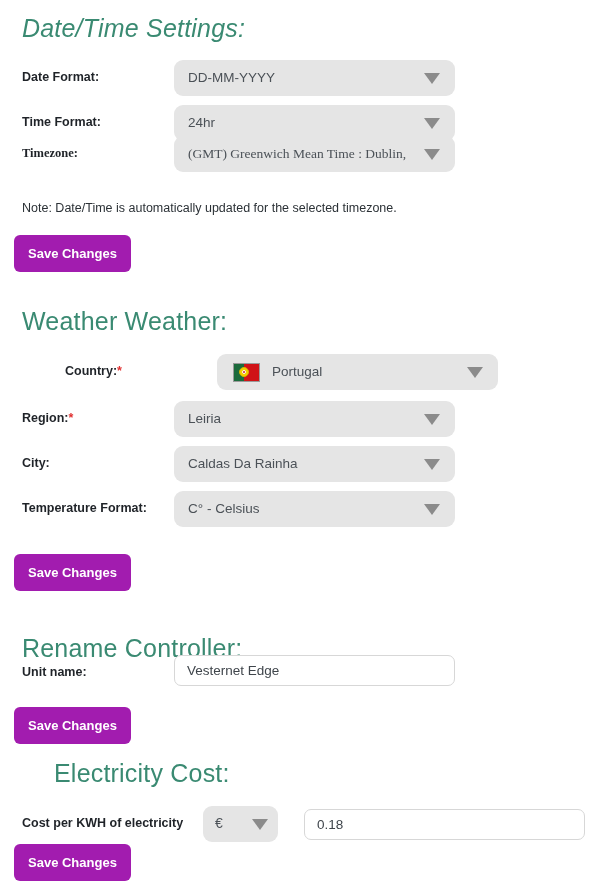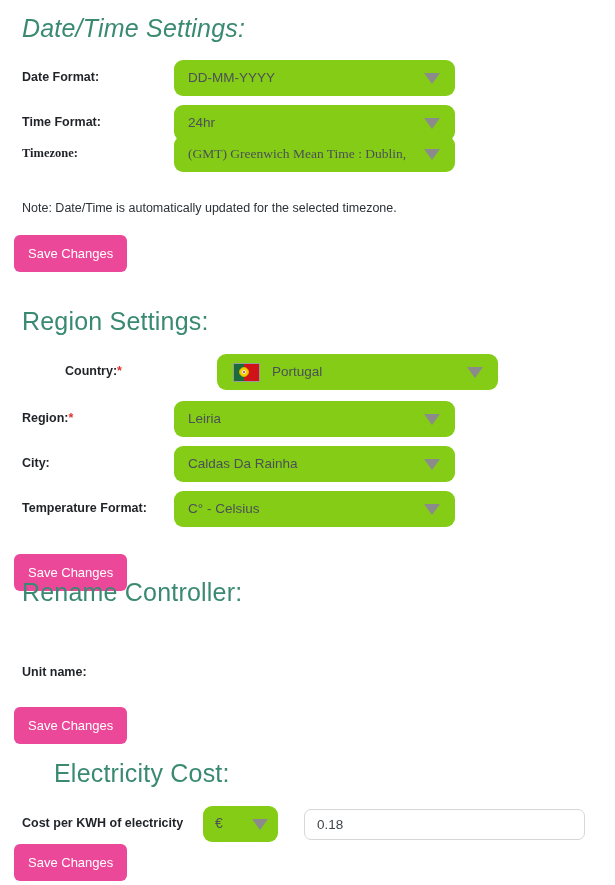--- a/index.html
+++ b/index.html
@@ -58,21 +58,21 @@
     font-weight: 700;
   }
 
   
   .select {
     position: absolute;
     left: 174px;
     top: 0;
     width: 281px;
     height: 36px;
-    background: #84cc16;
+    background: #e5e5e5;
     border-radius: 9px;
     box-sizing: border-box;
     display: flex;
     align-items: center;
     padding: 0 8px 0 14px;
     overflow: hidden;
   }
   .select-value {
     font-size: 13.5px;
     color: #4b5157;
@@ -187,27 +187,27 @@
     white-space: nowrap;
     line-height: 1.1;
   }
 
   
   .btn-save {
     position: absolute;
     left: 14px;
     height: 37px;
     padding: 0 14px;
-    background: #ec4899;
+    background: #a21caf;
     color: #ffffff;
     border: none;
     border-radius: 6px;
     font-family: "Liberation Sans", sans-serif;
     font-size: 13px;
-    font-weight: 400;
+    font-weight: 700;
     line-height: 27px;
     text-align: center;
     cursor: pointer;
     white-space: nowrap;
     box-sizing: border-box;
   }
 </style>
 </head>
 <body>
 
@@ -236,21 +236,21 @@
     <div class="select">
       <span class="select-value">(GMT) Greenwich Mean Time : Dublin,</span>
       <span class="caret"></span>
     </div>
   </div>
 
   <div class="note" style="top:202px;">Note: Date/Time is automatically updated for the selected timezone.</div>
 
   <button class="btn-save" style="top:235px;">Save Changes</button>
 
-  <div class="section-title" style="top:309px;">Region Settings:</div>
+  <div class="section-title" style="top:309px;">Weather Weather:</div>
 
   <div class="field-row" style="top:354px;margin-left:43px;">
     <div class="field-label">
       <span>Country:</span><span class="req">*</span>
     </div>
     <div class="select">
       <span class="flag">
         <span class="flag-green"></span>
         <span class="flag-emblem">
             <span class="flag-emblem-inner"></span>
@@ -282,24 +282,25 @@
   <div class="field-row" style="top:491px;">
     <div class="field-label">Temperature Format:</div>
     <div class="select">
       <span class="select-value">C° - Celsius</span>
       <span class="caret"></span>
     </div>
   </div>
 
   <button class="btn-save" style="top:554px;">Save Changes</button>
 
-  <div class="section-title" style="top:580px;">Rename Controller:</div>
+  <div class="section-title" style="top:636px;">Rename Controller:</div>
 
   <div class="field-row" style="top:655px;">
     <div class="field-label">Unit name:</div>
+    <div class="text-input unit-name" placeholder="Unit name">Vesternet Edge</div>
   </div>
 
   <button class="btn-save" style="top:707px;">Save Changes</button>
 
   <div class="section-title" style="top:761px;margin-left:32px;">Electricity Cost:</div>
 
   <div class="field-row" style="top:806px;">
     <div class="field-label">Cost per KWH of electricity</div>
     <div class="select currency">
       <span class="select-value">€</span>

